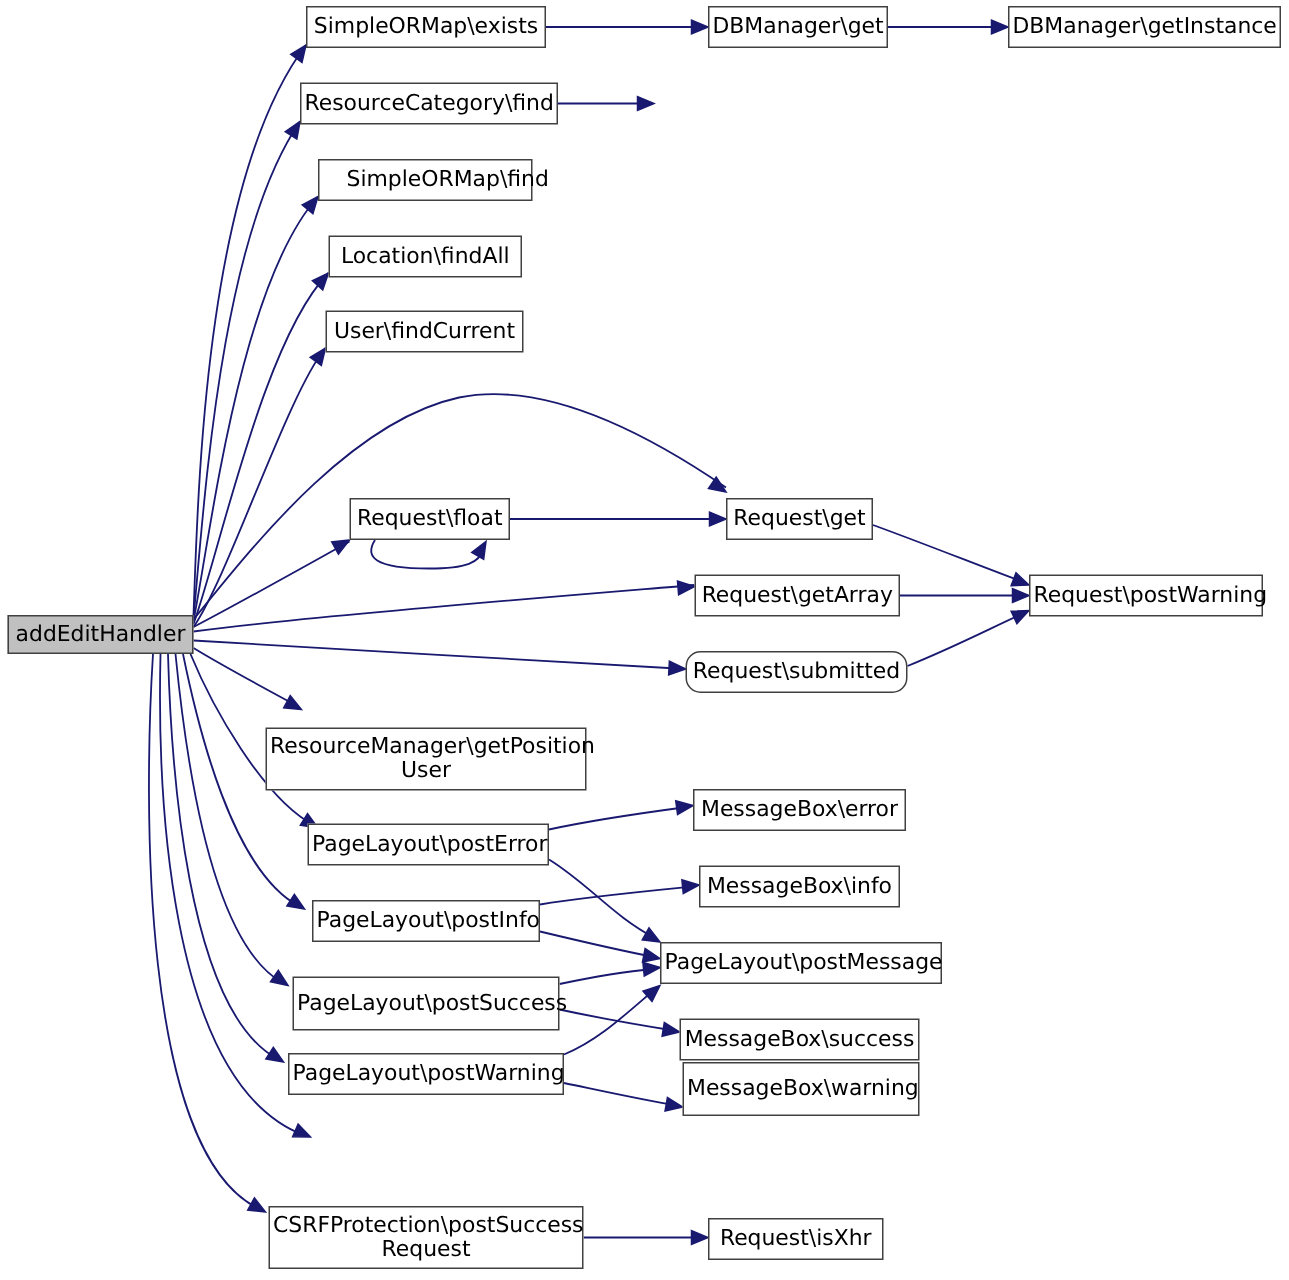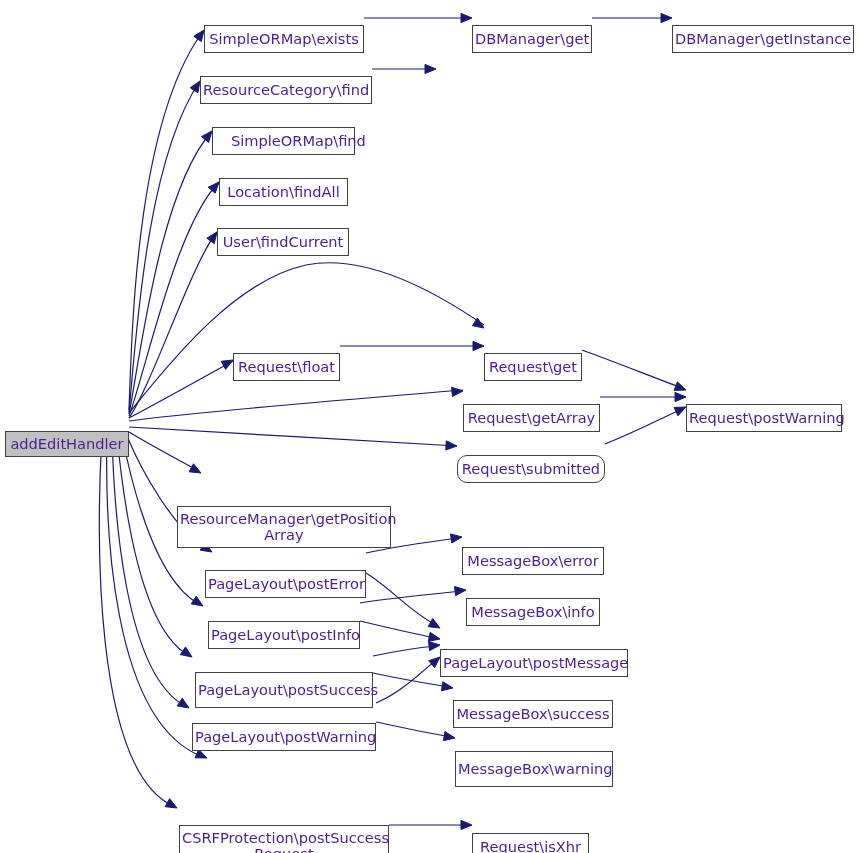--- a/index.html
+++ b/index.html
@@ -31,31 +31,30 @@
     left: 0;
     top: 0;
     width: 859px;
     height: 853px;
   }
   .node {
     position: absolute;
     box-sizing: border-box;
     border: 1px solid #404040;
     background: #ffffff;
-    color: #4c1d95;
+    color: #000000;
     display: flex;
     align-items: center;
     justify-content: center;
     text-align: center;
     font-size: 14.6px;
     line-height: 16px;
     letter-spacing: 0px;
     white-space: pre-line;
     font-family: "DejaVu Sans", "Liberation Sans", sans-serif;
-    margin-top: 21px;
   }
   .node.root {
     background: #c0c0c0;
     border-color: #404040;
   }
   .node-label {
     display: block;
     width: 100%;
     padding: 0 2px;
     box-sizing: border-box;
@@ -207,27 +206,27 @@
       <div class="node" style="left: 219px; top: 157px; width: 129px; height: 28px;"><span class="node-label">Location\findAll</span></div>
       <div class="node" style="left: 217px; top: 207px; width: 132px; height: 28px;"><span class="node-label">User\findCurrent</span></div>
       <div class="node" style="left: 233px; top: 332px; width: 107px; height: 28px;"><span class="node-label">Request\float</span></div>
       <div class="node" style="left: 484px; top: 332px; width: 98px; height: 28px;"><span class="node-label">Request\get</span></div>
       <div class="node" style="left: 463px; top: 383px; width: 137px; height: 28px;"><span class="node-label">Request\getArray</span></div>
       <div class="node" style="left: 457px; top: 434px; width: 148px; height: 28px; border-radius: 10px;"><span class="node-label">Request\submitted</span></div>
       <div class="node" style="left: 686px; top: 383px; width: 156px; height: 28px;"><span class="node-label">Request\postWarning</span></div>
       <div class="node" style="left: 472px; top: 4px; width: 120px; height: 28px;"><span class="node-label">DBManager\get</span></div>
       <div class="node" style="left: 672px; top: 4px; width: 182px; height: 28px;"><span class="node-label">DBManager\getInstance</span></div>
       <div class="node" style="left: 177px; top: 485px; width: 214px; height: 42px;"><span class="node-label">ResourceManager\getPosition
-Array</span></div>
+User</span></div>
       <div class="node" style="left: 205px; top: 549px; width: 161px; height: 28px;"><span class="node-label">PageLayout\postError</span></div>
       <div class="node" style="left: 208px; top: 600px; width: 152px; height: 28px;"><span class="node-label">PageLayout\postInfo</span></div>
       <div class="node" style="left: 195px; top: 651px; width: 178px; height: 36px;"><span class="node-label">PageLayout\postSuccess</span></div>
       <div class="node" style="left: 192px; top: 702px; width: 184px; height: 28px;"><span class="node-label">PageLayout\postWarning</span></div>
       <div class="node" style="left: 179px; top: 804px; width: 210px; height: 42px;"><span class="node-label">CSRFProtection\postSuccess
 Request</span></div>
       <div class="node" style="left: 462px; top: 526px; width: 142px; height: 28px;"><span class="node-label">MessageBox\error</span></div>
       <div class="node" style="left: 466px; top: 577px; width: 134px; height: 28px;"><span class="node-label">MessageBox\info</span></div>
       <div class="node" style="left: 440px; top: 628px; width: 188px; height: 28px;"><span class="node-label">PageLayout\postMessage</span></div>
       <div class="node" style="left: 453px; top: 679px; width: 160px; height: 28px;"><span class="node-label">MessageBox\success</span></div>
-      <div class="node" style="left: 455px; top: 730px; width: 158px; height: 36px;"><span class="node-label">MessageBox\warning</span></div>
+      <div class="node" style="left: 455px; top: 708px; width: 158px; height: 36px;"><span class="node-label">MessageBox\warning</span></div>
       <div class="node" style="left: 472px; top: 812px; width: 117px; height: 28px;"><span class="node-label">Request\isXhr</span></div>
     </div>
 </div>
 
 </body></html>

